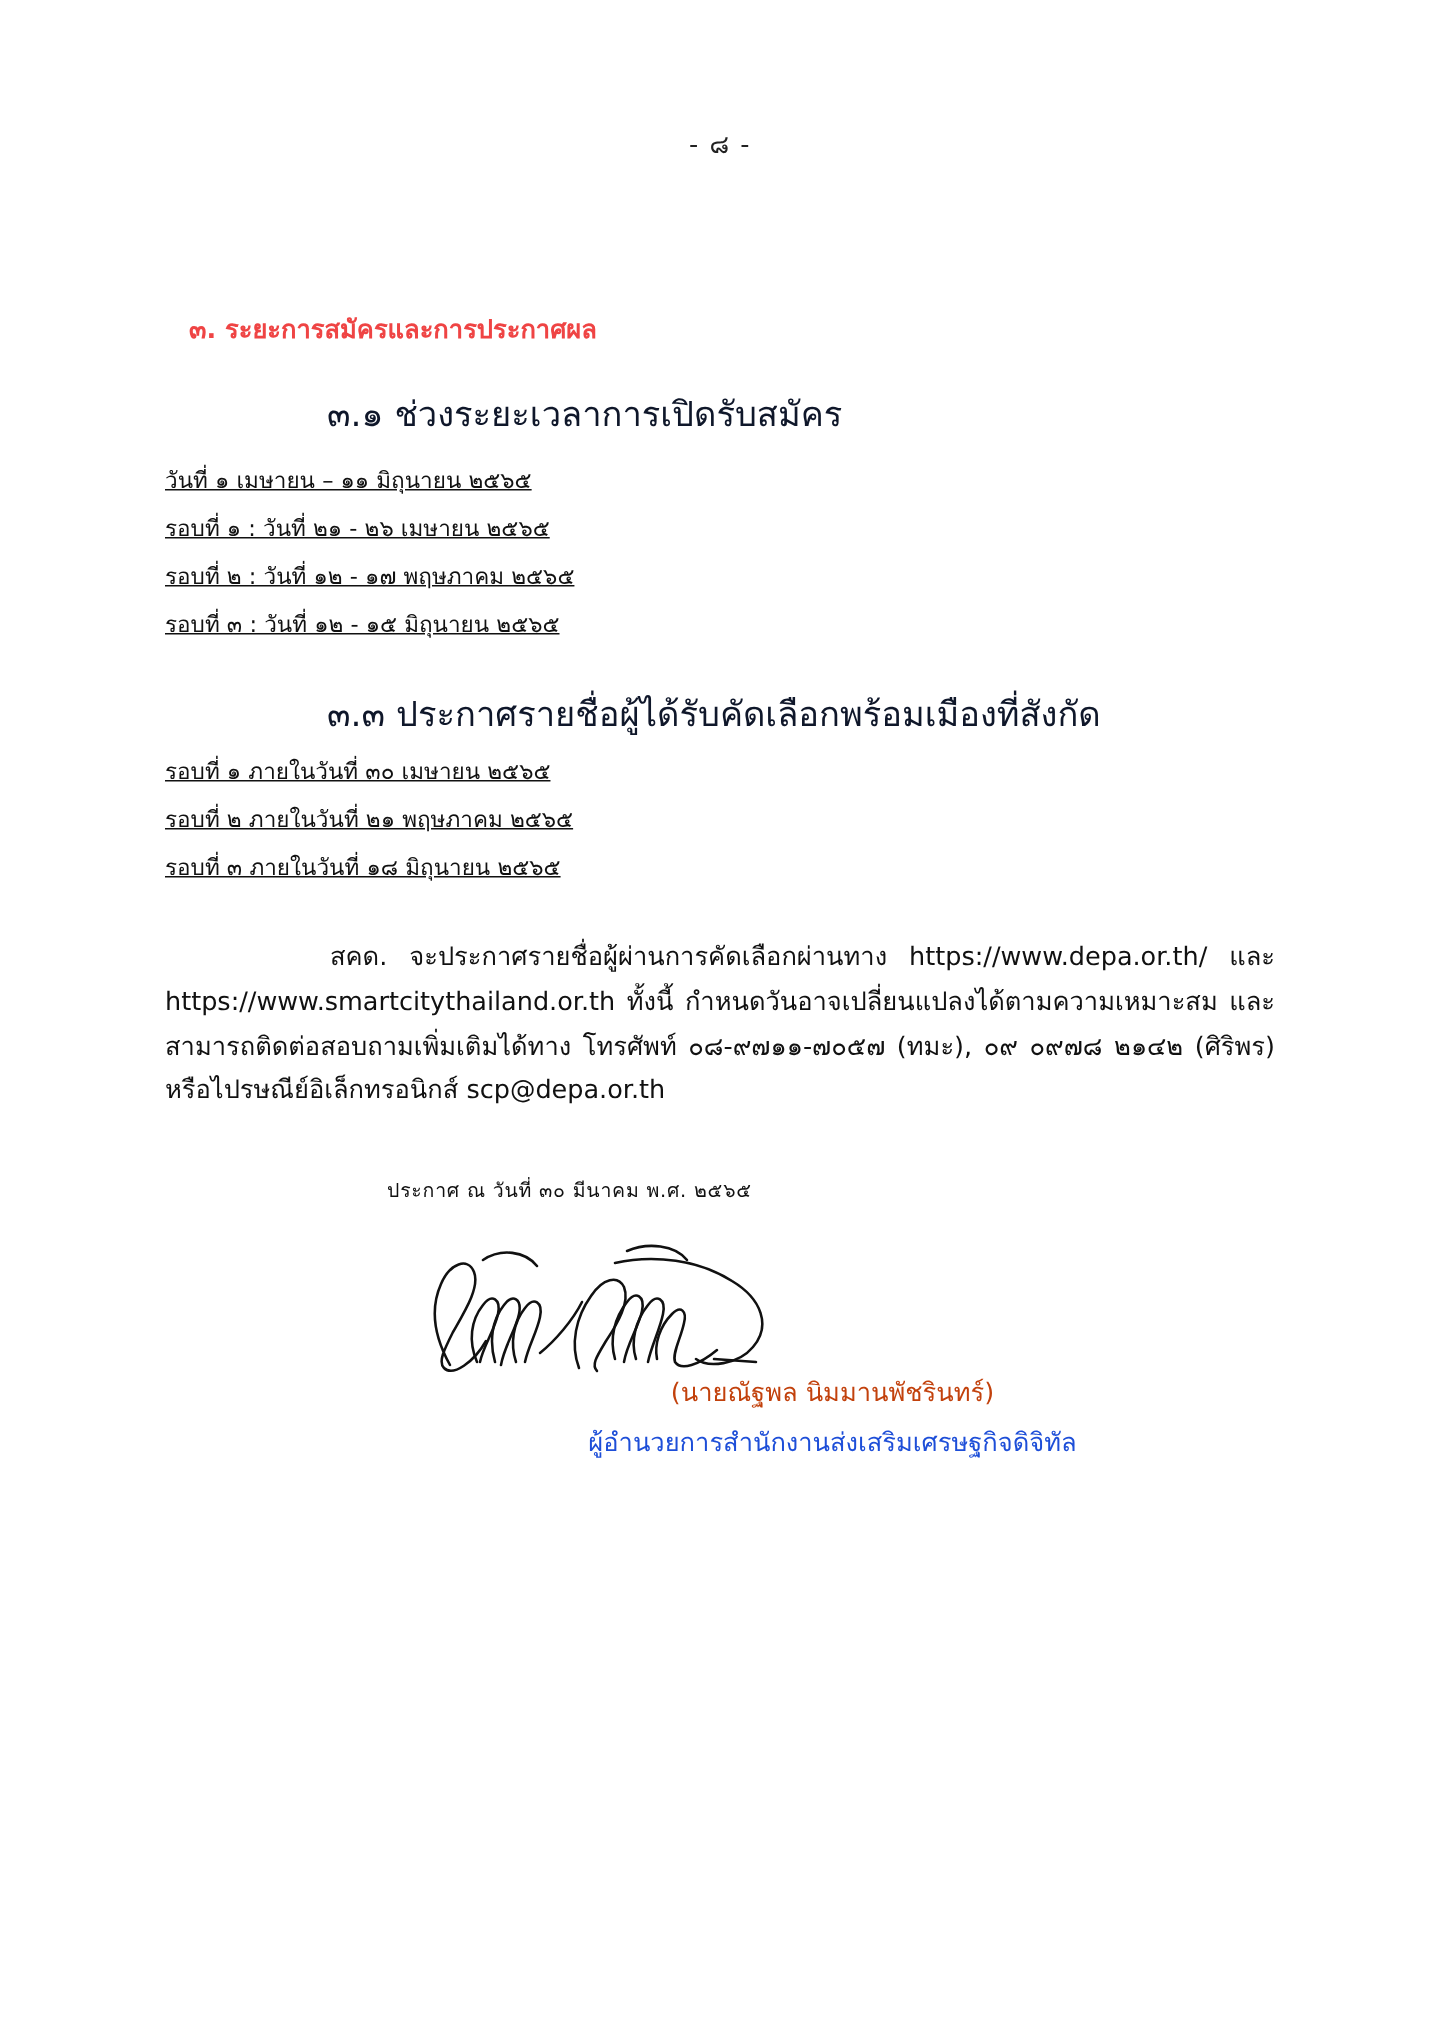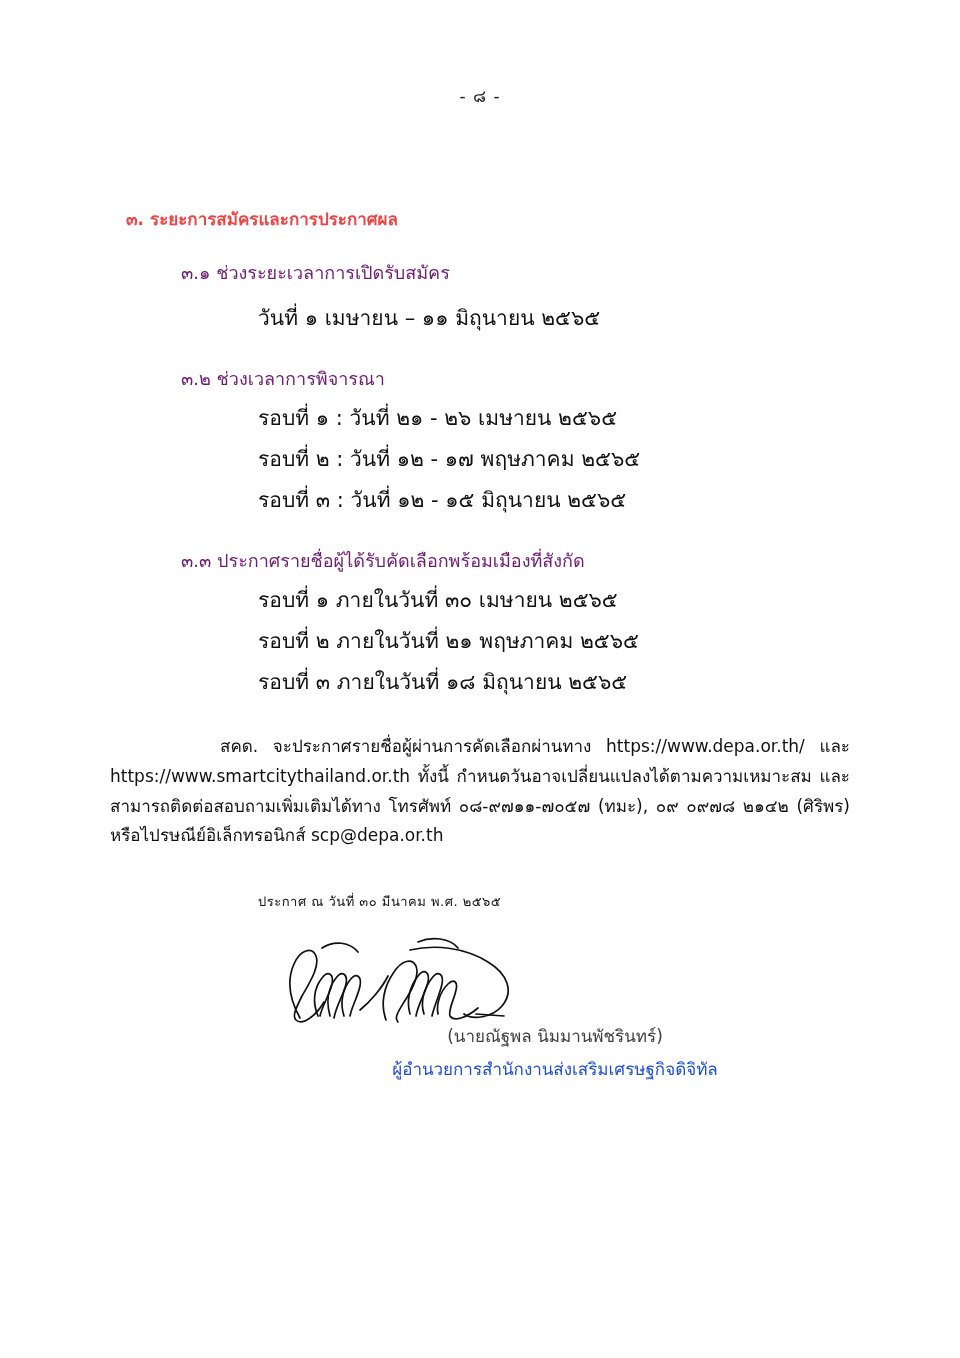--- a/index.html
+++ b/index.html
@@ -35,30 +35,30 @@
     padding-left: 0px;
   }
   .section-heading {
     font-size: 17px;
     font-weight: bold;
     margin-top: 96px;
     margin-left: 16px;
     color: #ef4444;
   }
   .sub-heading {
-    font-size: 18px;
+    font-size: 23px;
     margin-top: 26px;
-    margin-left: 71px;
-    color: #701a75;
+    margin-left: 108px;
+    color: #0f172a;
   }
   .line {
-    font-size: 21px;
+    font-size: 15px;
     margin-top: 14px;
-    margin-left: 148px;
     color: #111;
+    text-decoration: underline;
   }
   .line.tight {
     margin-top: 8px;
   }
   .sub-heading.spaced {
     margin-top: 30px;
   }
   .paragraph {
     font-size: 17px;
     margin-top: 34px;
@@ -84,21 +84,21 @@
     padding-left: 150px;
   }
   .signature-svg {
     display: block;
     margin: 0 auto;
     margin-left: 0;
   }
   .sig-name {
     font-size: 17px;
     margin-top: -18px;
-    color: #404040;
+    color: #c2410c;
   }
   .sig-title {
     font-size: 17px;
     margin-top: 6px;
     color: #1d4ed8;
   }
 </style>
 </head>
 <body>
 
@@ -106,21 +106,20 @@
 
   <div class="page-number">- ๘ -</div>
 
   <div class="content">
 
     <div class="section-heading">๓. ระยะการสมัครและการประกาศผล</div>
 
     <div class="sub-heading">๓.๑ ช่วงระยะเวลาการเปิดรับสมัคร</div>
     <div class="line">วันที่ ๑ เมษายน – ๑๑ มิถุนายน ๒๕๖๕</div>
 
-    <div class="sub-heading spaced">๓.๒ ช่วงเวลาการพิจารณา</div>
     <div class="line tight">รอบที่ ๑ : วันที่ ๒๑ - ๒๖ เมษายน ๒๕๖๕</div>
     <div class="line tight">รอบที่ ๒ : วันที่ ๑๒ - ๑๗ พฤษภาคม ๒๕๖๕</div>
     <div class="line tight">รอบที่ ๓ : วันที่ ๑๒ - ๑๕ มิถุนายน ๒๕๖๕</div>
 
     <div class="sub-heading spaced">๓.๓ ประกาศรายชื่อผู้ได้รับคัดเลือกพร้อมเมืองที่สังกัด</div>
     <div class="line tight">รอบที่ ๑ ภายในวันที่ ๓๐ เมษายน ๒๕๖๕</div>
     <div class="line tight">รอบที่ ๒ ภายในวันที่ ๒๑ พฤษภาคม ๒๕๖๕</div>
     <div class="line tight">รอบที่ ๓ ภายในวันที่ ๑๘ มิถุนายน ๒๕๖๕</div>
 
     <div class="paragraph"><span class="indent"></span><span>สคด. จะประกาศรายชื่อผู้ผ่านการคัดเลือกผ่านทาง https://www.depa.or.th/ และ https://www.smartcitythailand.or.th ทั้งนี้ กำหนดวันอาจเปลี่ยนแปลงได้ตามความเหมาะสม และสามารถติดต่อสอบถามเพิ่มเติมได้ทาง โทรศัพท์ ๐๘-๙๗๑๑-๗๐๕๗ (ทมะ), ๐๙ ๐๙๗๘ ๒๑๔๒ (ศิริพร) หรือไปรษณีย์อิเล็กทรอนิกส์ scp@depa.or.th</span></div>

